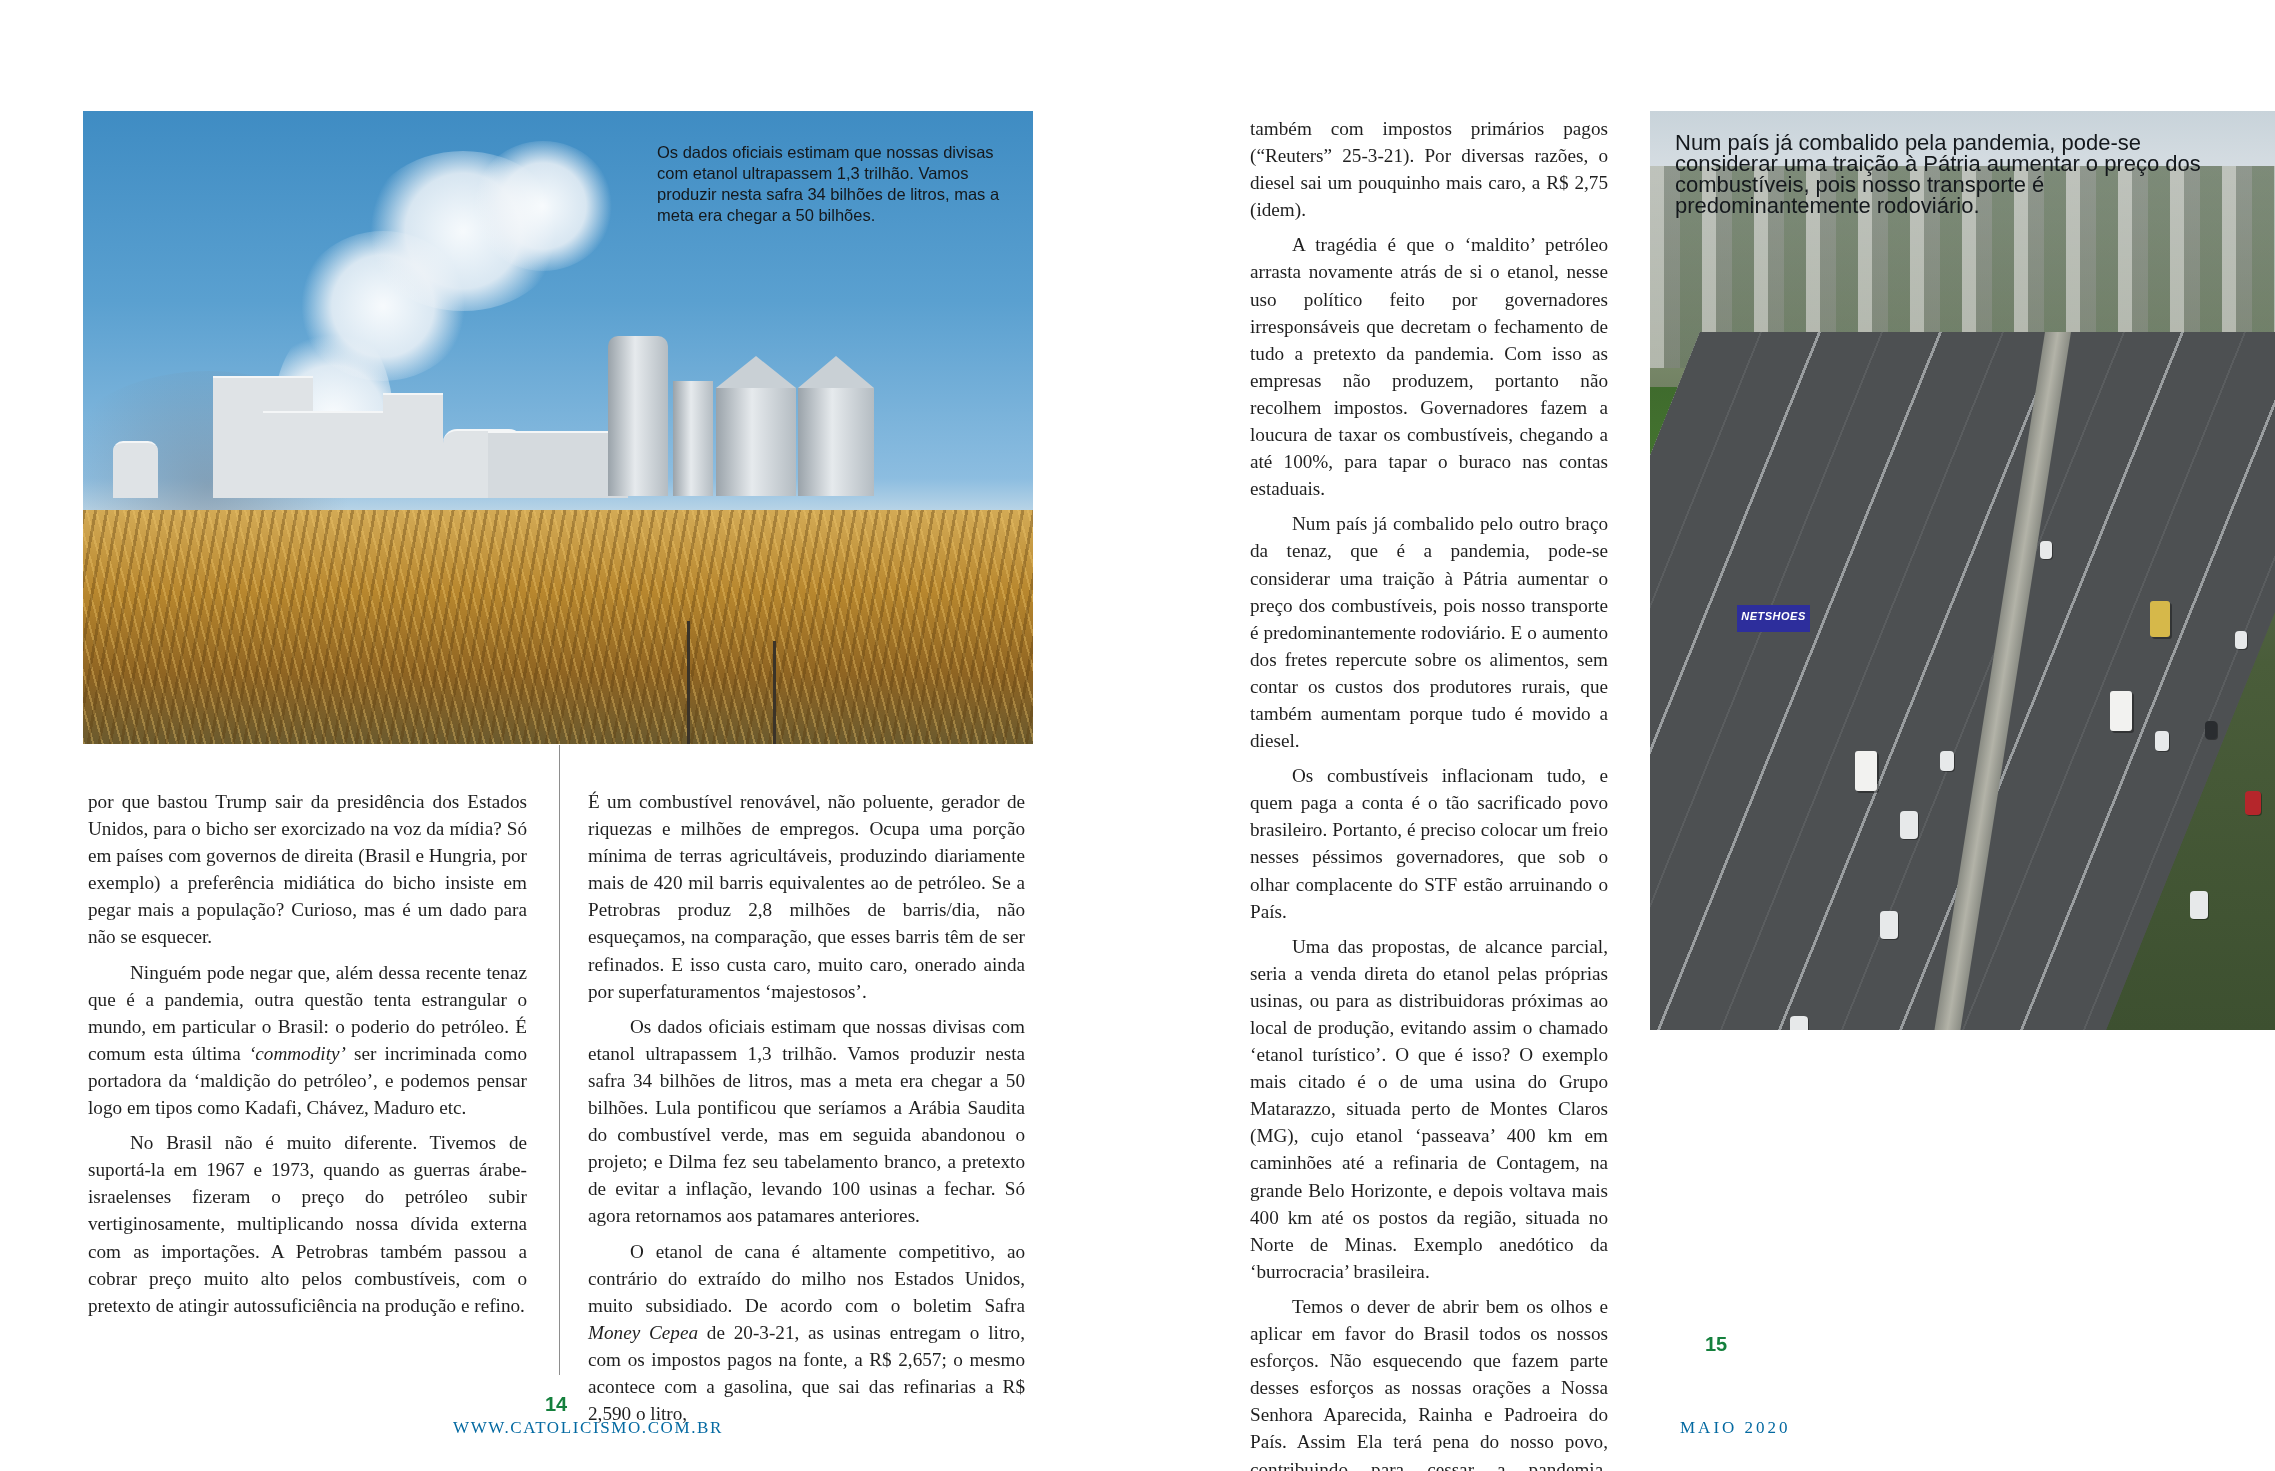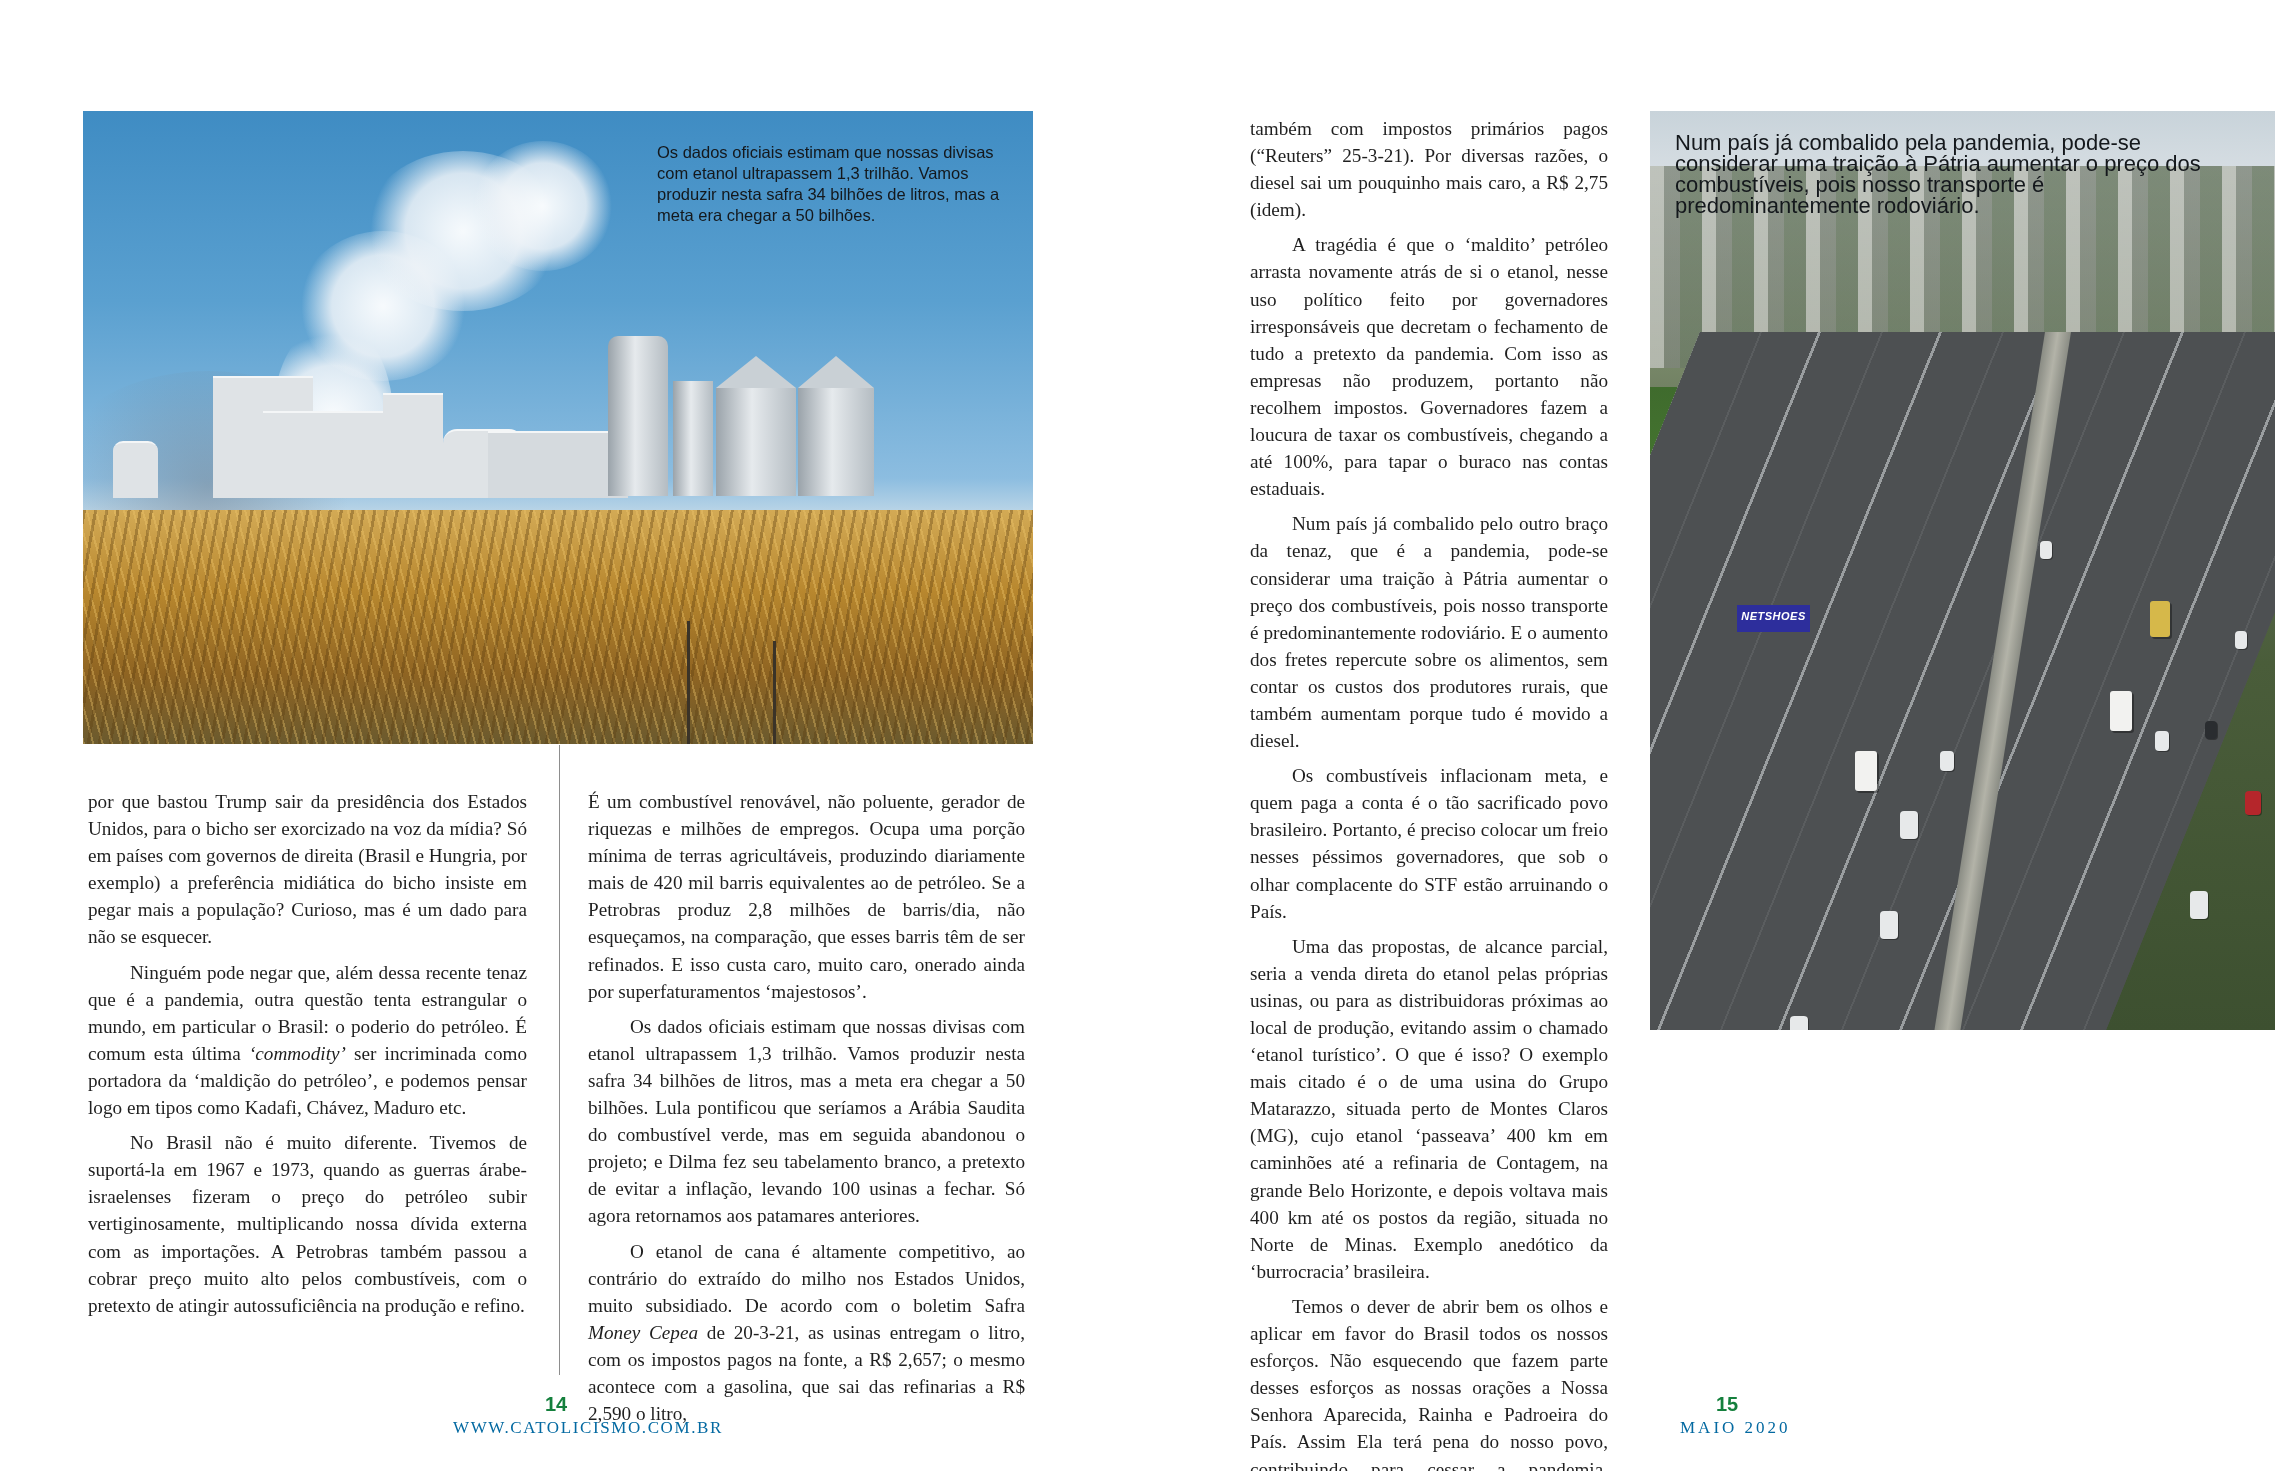--- a/index.html
+++ b/index.html
@@ -48,21 +48,21 @@
   .col p.indent { text-indent: 42px; }
   #col-1 { left: 80px; top: 780px; width: 455px; }
   #col-2 { left: 580px; top: 780px; width: 453px; }
   #col-3 { left: 1242px; top: 107px; width: 374px; }
   #col-divider { left: 559px; top: 745px; width: 1px; height: 630px; background: #8d8d8d; }
   .end-mark { display: inline-block; width: 11px; height: 11px; background: #9a9a9a; margin-left: 8px; vertical-align: 1px; }
 
   
   .folio { position: absolute; font-family: "Liberation Sans", sans-serif; font-weight: bold; font-size: 20px; color: #15803d; }
   #folio-left { left: 545px; top: 1393px; }
-  #folio-right { left: 1705px; top: 1393px; margin-left: 11px; }
+  #folio-right { left: 1705px; top: 1333px; }
   .footer-meta { position: absolute; font-family: Liberation Serif, serif; font-size: 17px; letter-spacing: 1.6px; color: #0369a1; }
   #footer-website { left: 453px; top: 1418px; }
   #footer-issue { left: 1680px; top: 1418px; letter-spacing: 3px; }
 </style>
 </head>
 <body>
 
 <div id="photo-ethanol" class="abs">
   <div class="haze" style="left:-40px; top:260px; width:330px; height:230px;"></div>
   <div class="smoke" style="left:190px; top:210px; width:120px; height:190px;"></div>
@@ -101,21 +101,21 @@
   <p class="indent"><span>O etanol de cana é altamente competitivo, ao contrário do extraído do milho nos Estados Unidos, muito subsidiado. De acordo com o boletim Safra </span><i>Money Cepea</i><span> de 20-3-21, as usinas entregam o litro, com os impostos pagos na fonte, a R$ 2,657; o mesmo acontece com a gasolina, que sai das refinarias a R$ 2,590 o litro,</span></p>
 </div>
 
 <div id="folio-left" class="folio">14</div>
 <div id="footer-website" class="footer-meta">WWW.CATOLICISMO.COM.BR</div>
 
 <div id="col-3" class="col">
   <p>também com impostos primários pagos (“Reuters” 25-3-21). Por diversas razões, o diesel sai um pouquinho mais caro, a R$ 2,75 (idem).</p>
   <p class="indent">A tragédia é que o ‘maldito’ petróleo arrasta novamente atrás de si o etanol, nesse uso político feito por governadores irresponsáveis que decretam o fechamento de tudo a pretexto da pandemia. Com isso as empresas não produzem, portanto não recolhem impostos. Governadores fazem a loucura de taxar os combustíveis, chegando a até 100%, para tapar o buraco nas contas estaduais.</p>
   <p class="indent">Num país já combalido pelo outro braço da tenaz, que é a pandemia, pode-se considerar uma traição à Pátria aumentar o preço dos combustíveis, pois nosso transporte é predominantemente rodoviário. E o aumento dos fretes repercute sobre os alimentos, sem contar os custos dos produtores rurais, que também aumentam porque tudo é movido a diesel.</p>
-  <p class="indent">Os combustíveis inflacionam meta, e quem paga a conta é o tão sacrificado povo brasileiro. Portanto, é preciso colocar um freio nesses péssimos governadores, que sob o olhar complacente do STF estão arruinando o País.</p>
+  <p class="indent">Os combustíveis inflacionam tudo, e quem paga a conta é o tão sacrificado povo brasileiro. Portanto, é preciso colocar um freio nesses péssimos governadores, que sob o olhar complacente do STF estão arruinando o País.</p>
   <p class="indent">Uma das propostas, de alcance parcial, seria a venda direta do etanol pelas próprias usinas, ou para as distribuidoras próximas ao local de produção, evitando assim o chamado ‘etanol turístico’. O que é isso? O exemplo mais citado é o de uma usina do Grupo Matarazzo, situada perto de Montes Claros (MG), cujo etanol ‘passeava’ 400 km em caminhões até a refinaria de Contagem, na grande Belo Horizonte, e depois voltava mais 400 km até os postos da região, situada no Norte de Minas. Exemplo anedótico da ‘burrocracia’ brasileira.</p>
   <p class="indent"><span>Temos o dever de abrir bem os olhos e aplicar em favor do Brasil todos os nossos esforços. Não esquecendo que fazem parte desses esforços as nossas orações a Nossa Senhora Aparecida, Rainha e Padroeira do País. Assim Ela terá pena do nosso povo, contribuindo para cessar a pandemia, iluminando também os nossos governantes para cumprirem corretamente os seus deveres.</span><span class="end-mark"></span></p>
 </div>
 
 <div id="photo-highway" class="abs">
   <div class="city"></div>
   <div class="grass"></div>
   <div class="road"></div>
   <div class="median" style="left:395px;"></div>
   <div class="billboard">NETSHOES</div>

